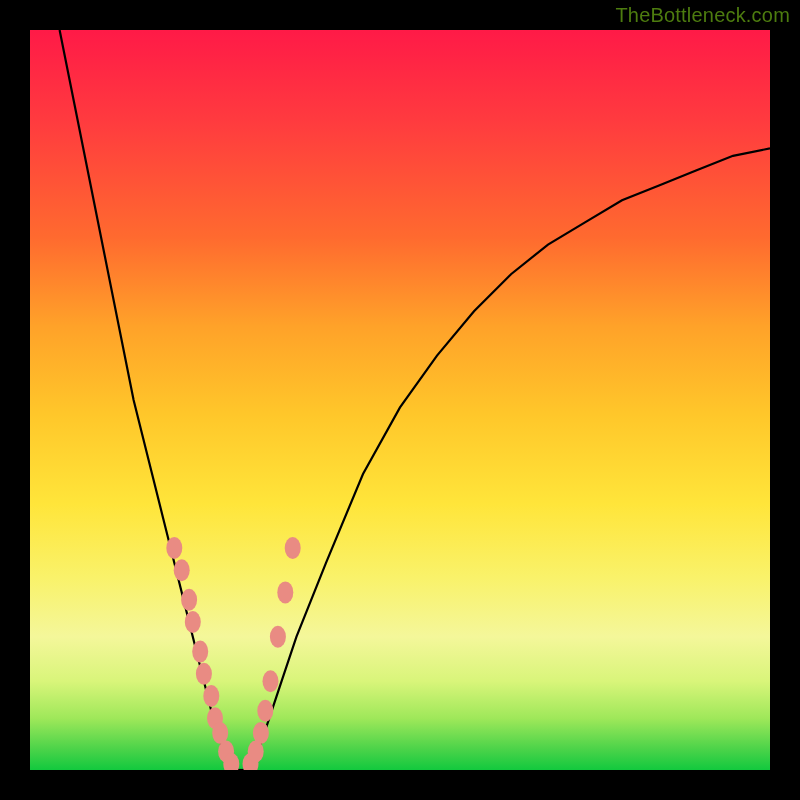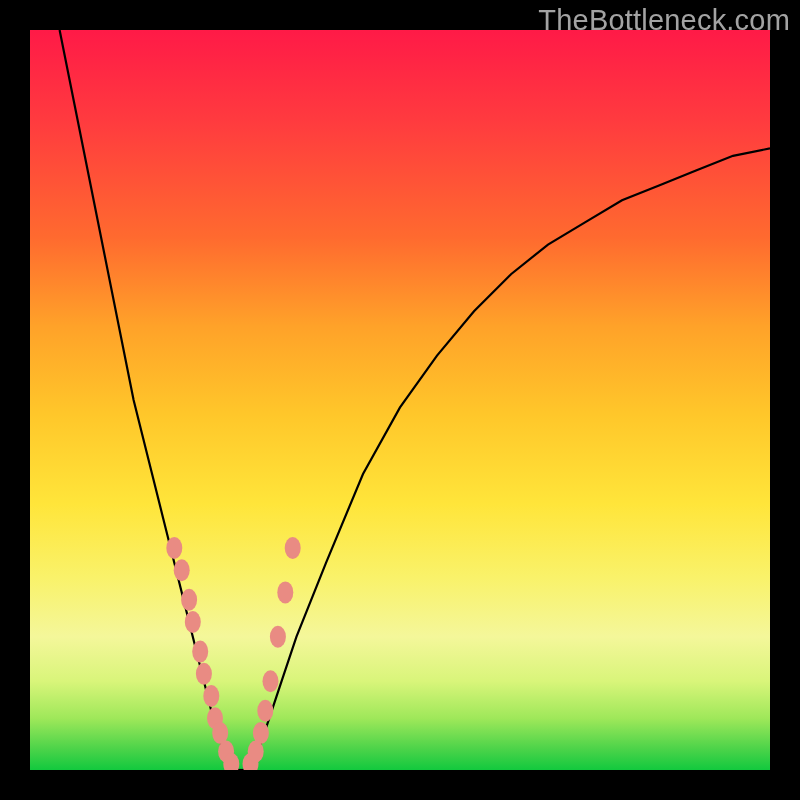--- a/index.html
+++ b/index.html
@@ -38,22 +38,22 @@
       #d9f57a 88%,
       #9fe85a 93%,
       #4fd44a 97%,
       #12c93e 100%
     );
   }
   .watermark {
     position: absolute;
     top: 4px;
     right: 10px;
-    color: #a3a3a3;
-    font-size: 29px;
+    color: #4d7c0f;
+    font-size: 20px;
     font-weight: 400;
     letter-spacing: 0.2px;
   }
   svg.curve {
     position: absolute;
     left: 0;
     top: 0;
     width: 740px;
     height: 740px;
   }

